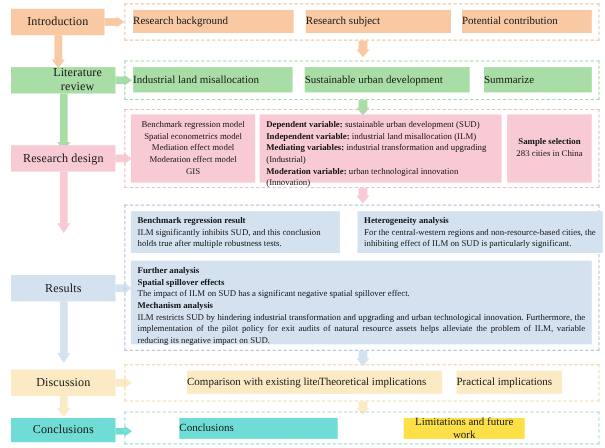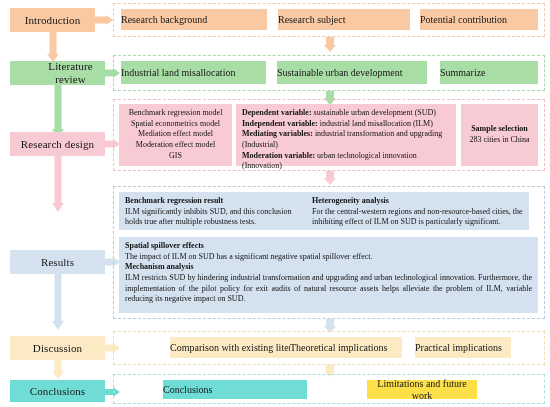--- a/index.html
+++ b/index.html
@@ -219,26 +219,27 @@
     <div class="head" style="border-left:7px solid #D4E2F0;"></div>
   </div>
 
   <div class="abs group g-blue" style="left:113px; top:186px; width:432px; height:133px;"></div>
 
   <div class="abs panel" style="left:119px; top:192px; width:190px; height:38px; background:#D4E2F0;">
     <div class="hd">Benchmark regression result</div>
     <div>ILM significantly inhibits SUD, and this conclusion holds true after multiple robustness tests.</div>
   </div>
 
-  <div class="abs panel" style="left:306px; top:192px; width:223px; height:38px; background:#D4E2F0;">
+  <div class="abs panel" style="left:325px; top:192px; width:223px; height:38px; background:#D4E2F0;">
     <div class="hd">Heterogeneity analysis</div>
     <div>For the central-western regions and non-resource-based cities, the inhibiting effect of ILM on SUD is particularly significant.</div>
   </div>
 
   <div class="abs panel" style="left:119px; top:237px; width:419px; height:76px; background:#D4E2F0;">
+    <div class="hd">Further analysis</div>
     <div class="hd">Spatial spillover effects</div>
     <div>The impact of ILM on SUD has a significant negative spatial spillover effect.</div>
     <div class="hd">Mechanism analysis</div>
     <div class="just">ILM restricts SUD by hindering industrial transformation and upgrading and urban technological innovation. Furthermore, the implementation of the pilot policy for exit audits of natural resource assets helps alleviate the problem of ILM, variable reducing its negative impact on SUD.</div>
   </div>
 
   <div class="arrow-down abs" style="left:50px; top:274px; width:16px; height:56px;">
     <div class="shaft" style="width:7px; height:48px; background:#D4E2F0;"></div>
     <div class="head" style="border-top:9px solid #D4E2F0;"></div>
   </div>

